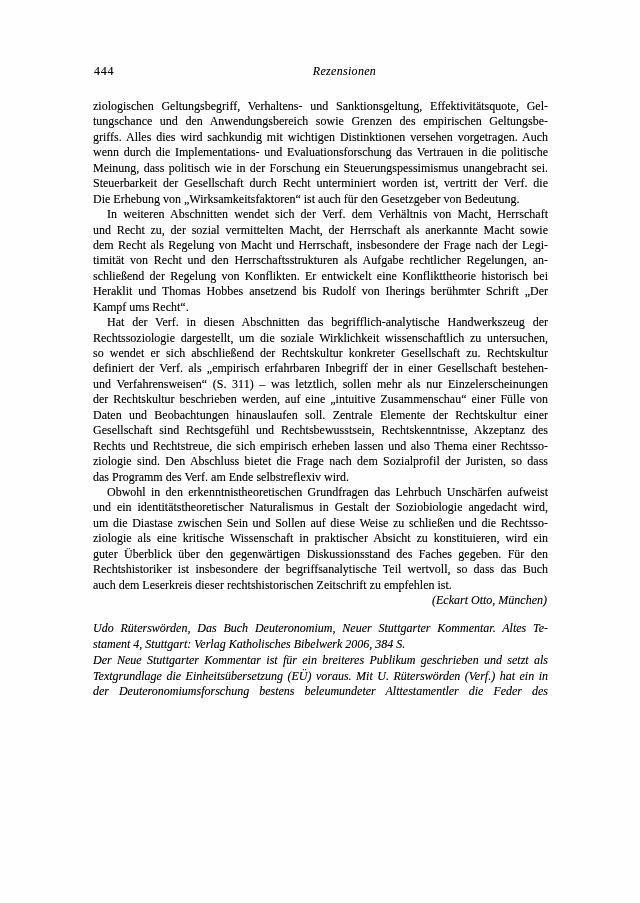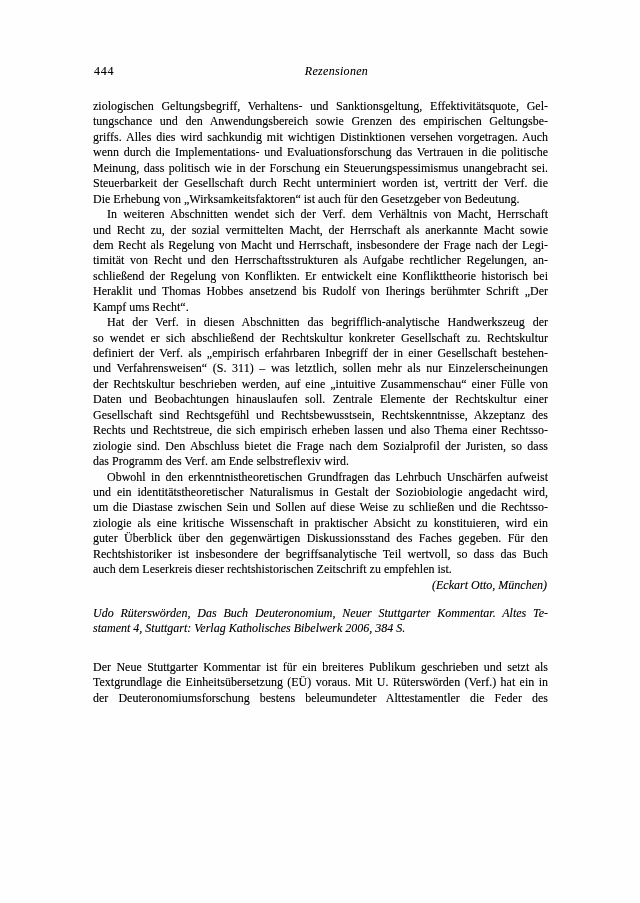--- a/index.html
+++ b/index.html
@@ -29,21 +29,21 @@
   .pagenum {
     position: absolute;
     left: 1px;
     top: 0;
     letter-spacing: 0.8px;
   }
   .headtitle {
     position: absolute;
     left: 50%;
     transform: translateX(-50%);
-    margin-left: 16px;
+    margin-left: 24px;
     top: 0;
     font-style: italic;
     letter-spacing: 0.3px;
   }
   .body-text {
     position: absolute;
     top: 99px;
     left: 93px;
     width: 455px;
     font-size: 12px;
@@ -65,21 +65,22 @@
     height: 15.45px;
     text-align: right;
     font-style: italic;
     padding-right: 1px;
   }
   .bib {
     margin-top: 13px;
     font-style: italic;
   }
   .para-follow {
-    margin-top: 23px;
+    margin-top: 1px;
+    font-style: italic;
   }
 </style>
 </head>
 <body>
 
 <div class="sheet">
 
   <div class="runninghead">
     <span class="pagenum">444</span>
     <span class="headtitle">Rezensionen</span>
@@ -100,20 +101,21 @@
           <div class="line j ind">In weiteren Abschnitten wendet sich der Verf. dem Verhältnis von Macht, Herrschaft</div>
           <div class="line j">und Recht zu, der sozial vermittelten Macht, der Herrschaft als anerkannte Macht sowie</div>
           <div class="line j">dem Recht als Regelung von Macht und Herrschaft, insbesondere der Frage nach der Legi-</div>
           <div class="line j">timität von Recht und den Herrschaftsstrukturen als Aufgabe rechtlicher Regelungen, an-</div>
           <div class="line j">schließend der Regelung von Konflikten. Er entwickelt eine Konflikttheorie historisch bei</div>
           <div class="line j">Heraklit und Thomas Hobbes ansetzend bis Rudolf von Iherings berühmter Schrift „Der</div>
           <div class="line">Kampf ums Recht“.</div>
         </div>
         <div>
           <div class="line j ind">Hat der Verf. in diesen Abschnitten das begrifflich-analytische Handwerkszeug der</div>
+          <div class="line j">Rechtssoziologie dargestellt, um die soziale Wirklichkeit wissenschaftlich zu untersuchen,</div>
           <div class="line j">so wendet er sich abschließend der Rechtskultur konkreter Gesellschaft zu. Rechtskultur</div>
           <div class="line j">definiert der Verf. als „empirisch erfahrbaren Inbegriff der in einer Gesellschaft bestehen-</div>
           <div class="line j">und Verfahrensweisen“ (S. 311) – was letztlich, sollen mehr als nur Einzelerscheinungen</div>
           <div class="line j">der Rechtskultur beschrieben werden, auf eine „intuitive Zusammenschau“ einer Fülle von</div>
           <div class="line j">Daten und Beobachtungen hinauslaufen soll. Zentrale Elemente der Rechtskultur einer</div>
           <div class="line j">Gesellschaft sind Rechtsgefühl und Rechtsbewusstsein, Rechtskenntnisse, Akzeptanz des</div>
           <div class="line j">Rechts und Rechtstreue, die sich empirisch erheben lassen und also Thema einer Rechtsso-</div>
           <div class="line j">ziologie sind. Den Abschluss bietet die Frage nach dem Sozialprofil der Juristen, so dass</div>
           <div class="line">das Programm des Verf. am Ende selbstreflexiv wird.</div>
         </div>

